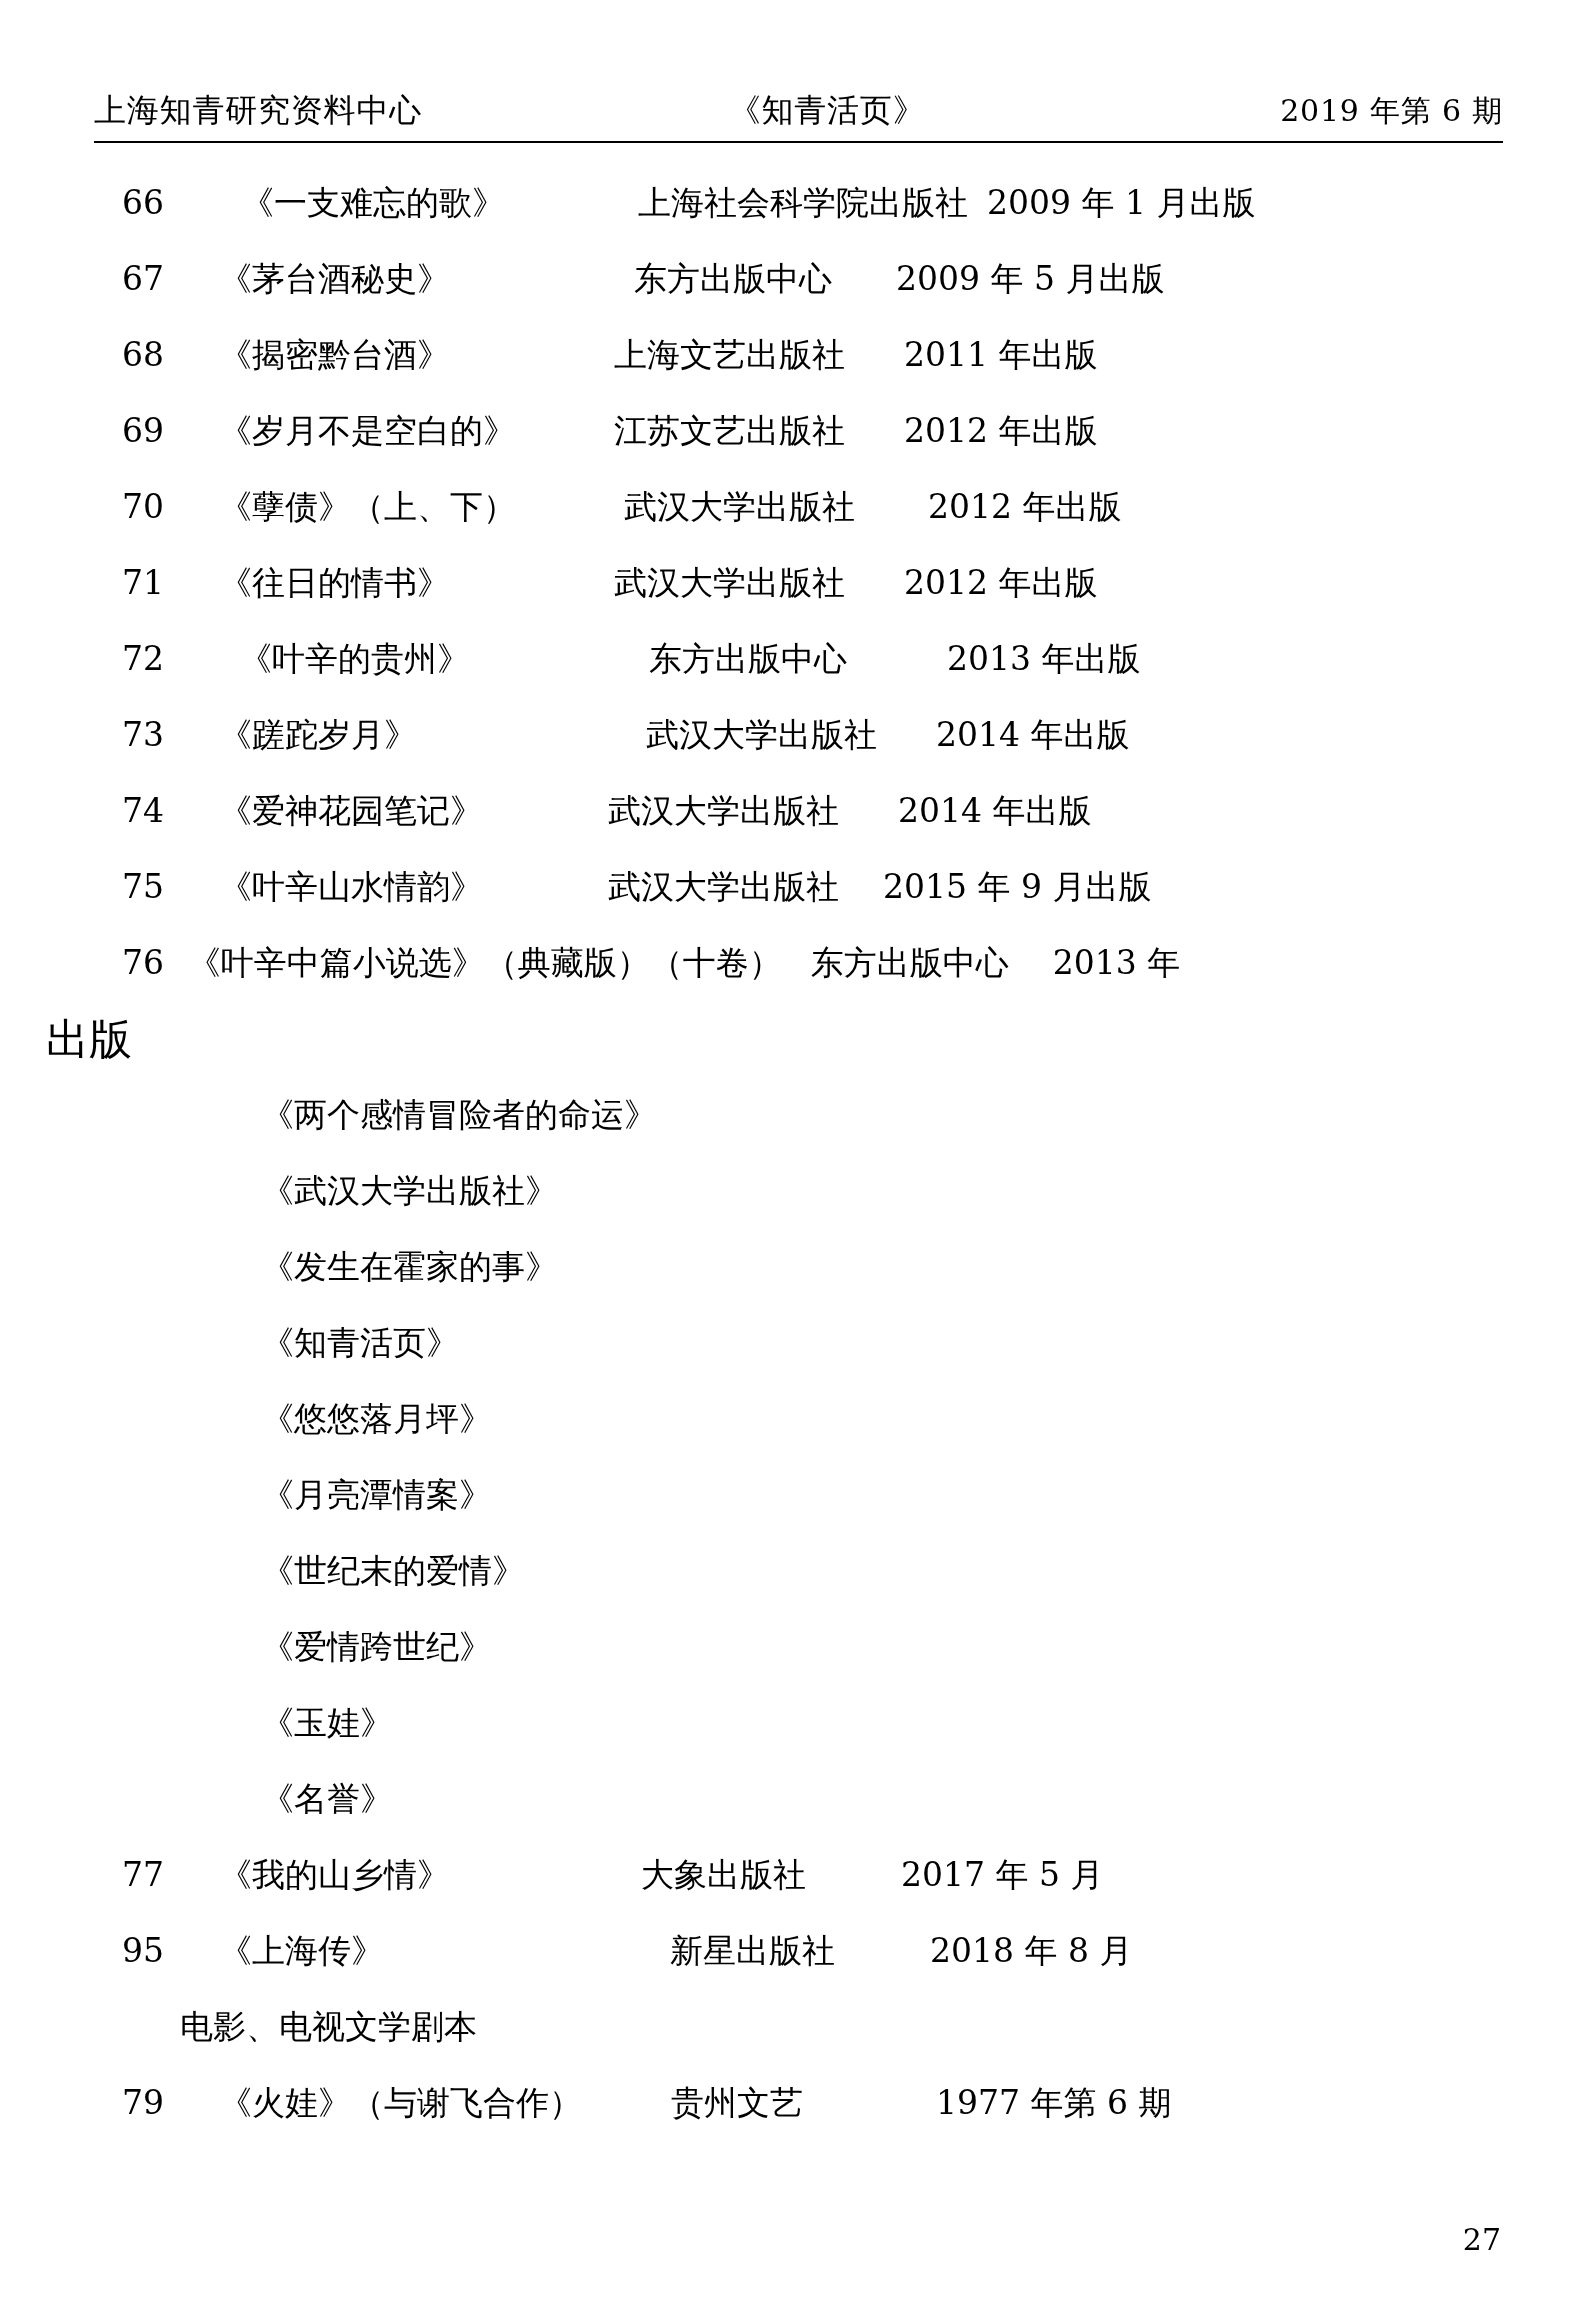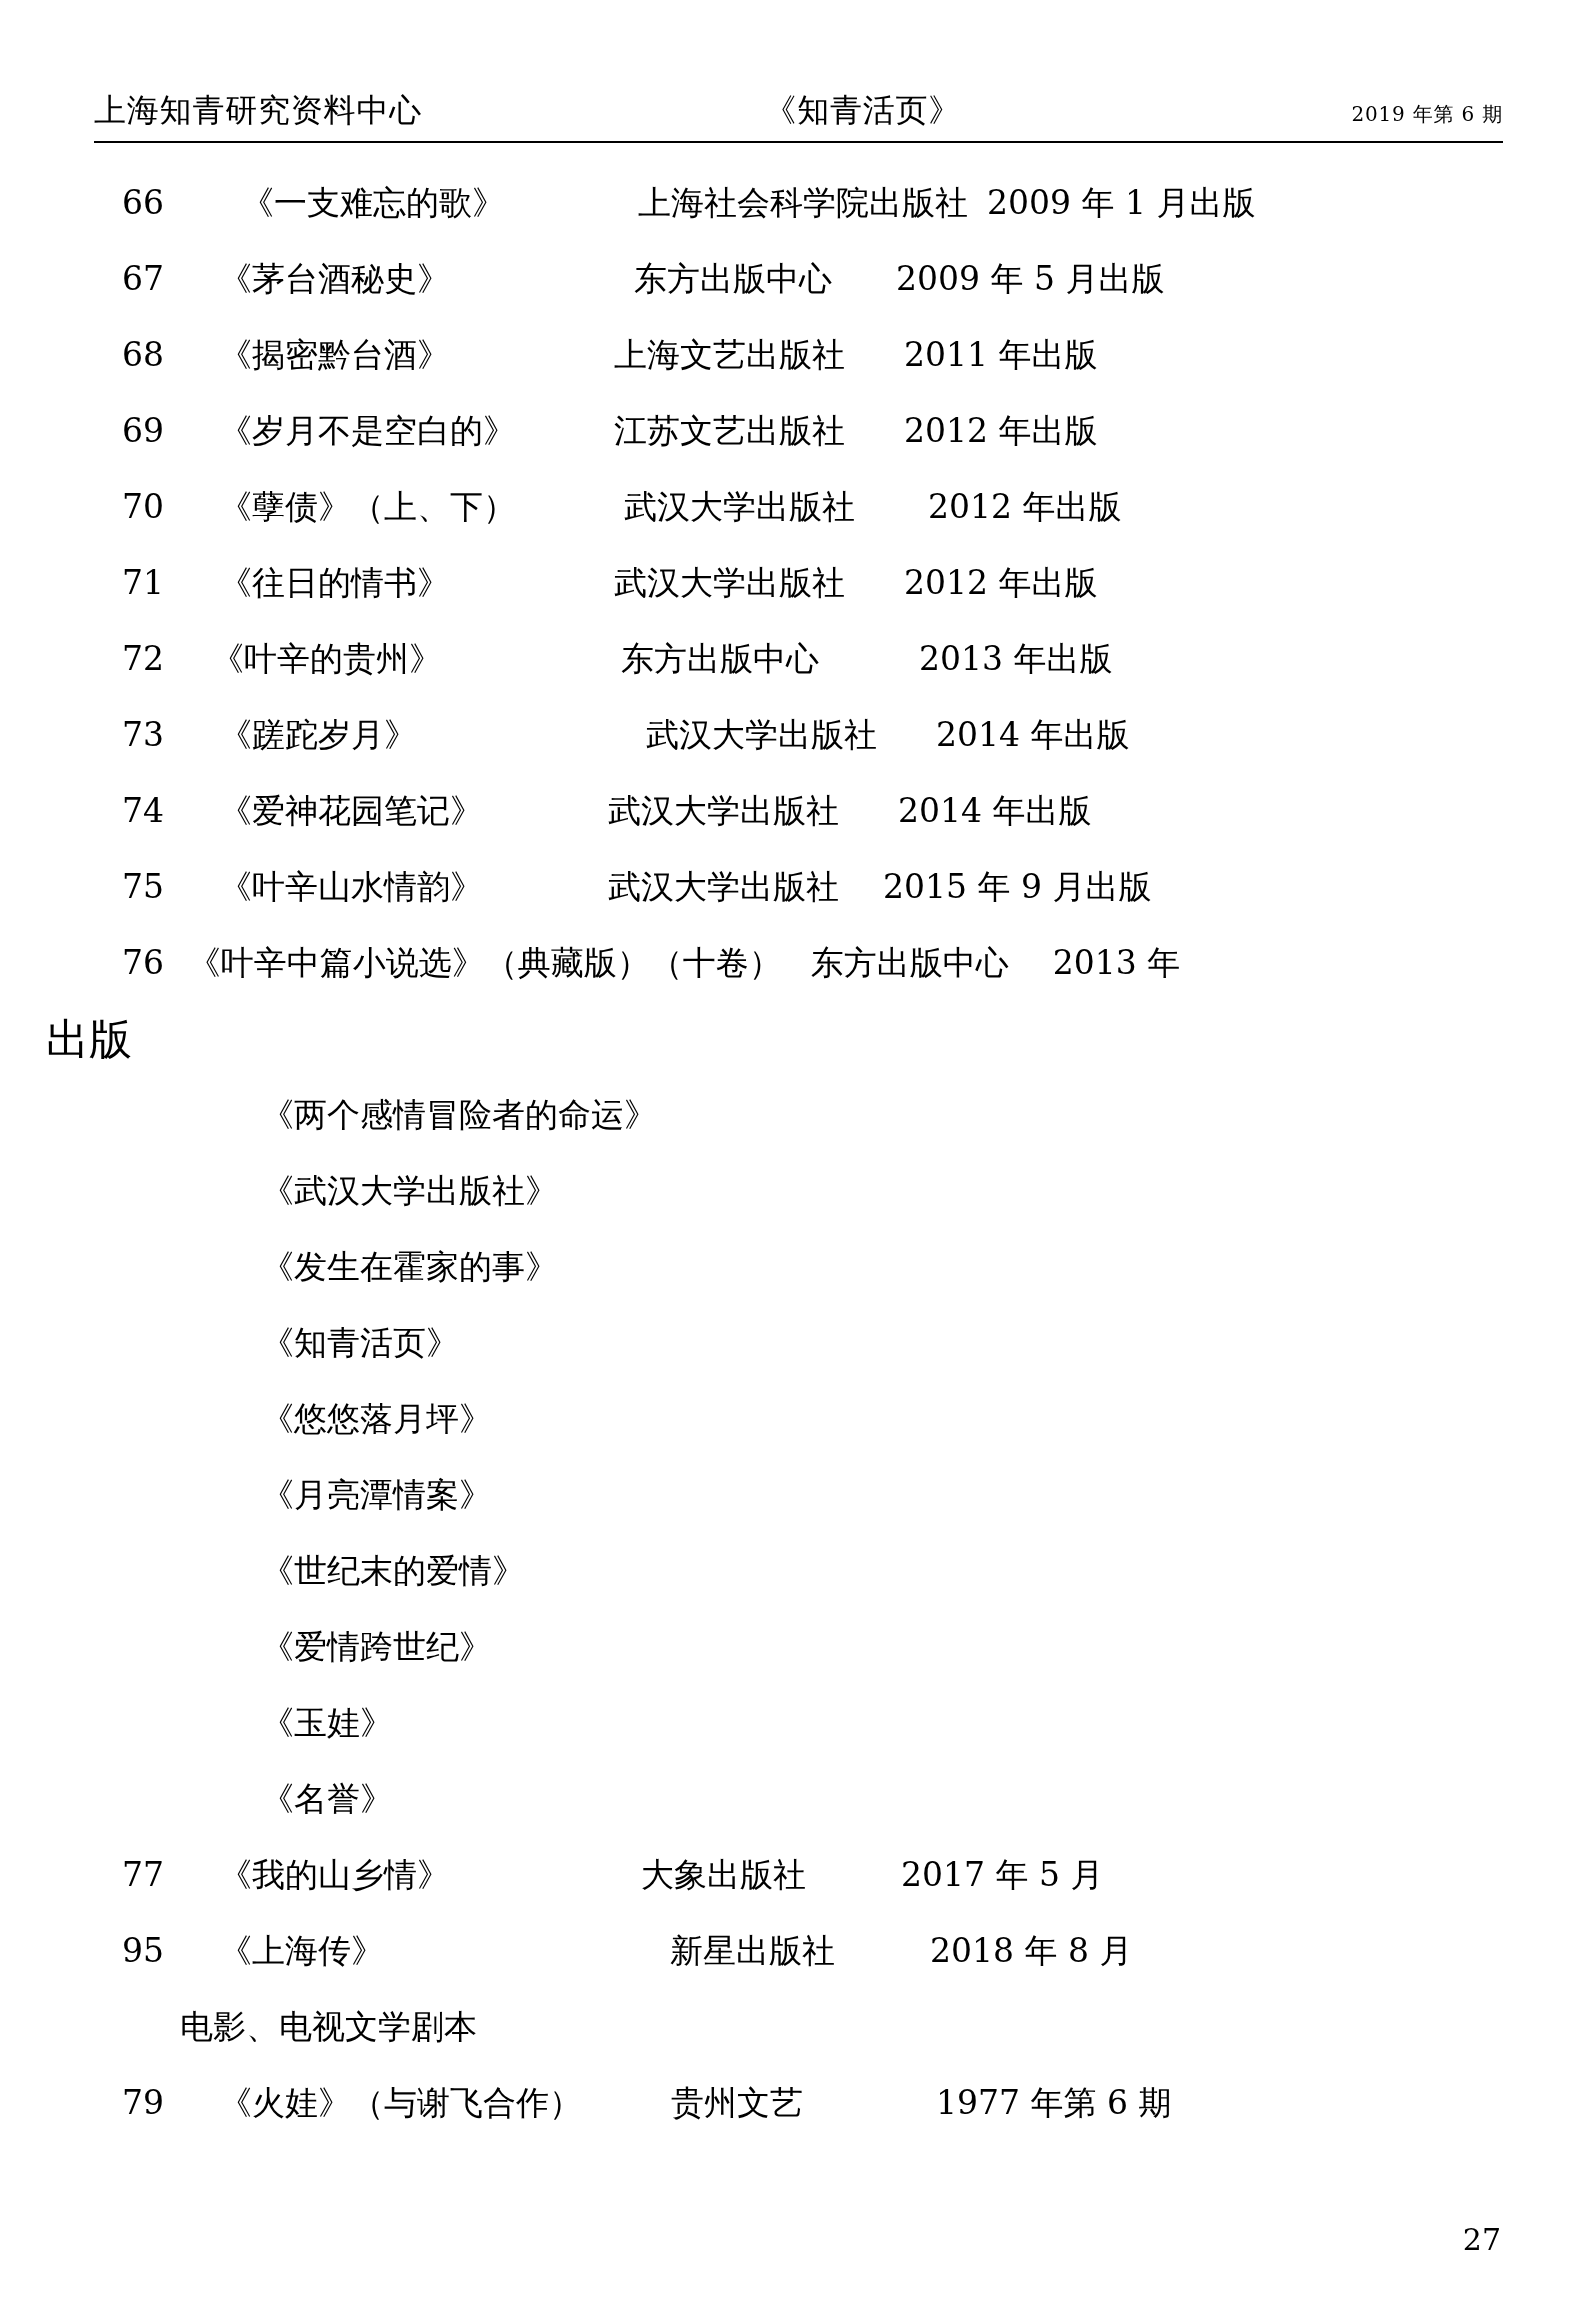--- a/index.html
+++ b/index.html
@@ -37,21 +37,21 @@
   .header .h-left {
     flex: 0 0 auto;
   }
   .header .h-center {
     flex: 1 1 auto;
     text-align: center;
     margin-left: -48px;
   }
   .header .h-right {
     flex: 0 0 auto;
-    font-size: 20px;
+    font-size: 30px;
   }
   .header-rule {
     position: absolute;
     left: 94px;
     top: 141px;
     width: 1409px;
     height: 2.4px;
     background: #000;
   }
   
@@ -137,21 +137,21 @@
 
   <div class="content">
 
     <div id="entries-top">
         <div class="row"><span class="num">66</span><span class="title" style="margin-left: 66px; font-family: Liberation Mono, monospace;">《一支难忘的歌》</span><span class="pub" style="margin-left: 133px;">上海社会科学院出版社</span><span class="date" style="margin-left: 19px;">2009 年 1 月出版</span></div>
         <div class="row"><span class="num">67</span><span class="title" style="margin-left: 44px;">《茅台酒秘史》</span><span class="pub" style="margin-left: 184px;">东方出版中心</span><span class="date" style="margin-left: 64px;">2009 年 5 月出版</span></div>
         <div class="row"><span class="num">68</span><span class="title" style="margin-left: 44px;">《揭密黔台酒》</span><span class="pub" style="margin-left: 164px;">上海文艺出版社</span><span class="date" style="margin-left: 59px;">2011 年出版</span></div>
         <div class="row"><span class="num">69</span><span class="title" style="margin-left: 44px;">《岁月不是空白的》</span><span class="pub" style="margin-left: 98px;">江苏文艺出版社</span><span class="date" style="margin-left: 59px;">2012 年出版</span></div>
         <div class="row"><span class="num">70</span><span class="title" style="margin-left: 44px;">《孽债》（上、下）</span><span class="pub" style="margin-left: 108px;">武汉大学出版社</span><span class="date" style="margin-left: 73px;">2012 年出版</span></div>
         <div class="row"><span class="num">71</span><span class="title" style="margin-left: 44px;">《往日的情书》</span><span class="pub" style="margin-left: 164px;">武汉大学出版社</span><span class="date" style="margin-left: 59px;">2012 年出版</span></div>
-        <div class="row"><span class="num">72</span><span class="title" style="margin-left: 36px;">《叶辛的贵州》</span><span class="pub" style="margin-left: 179px;">东方出版中心</span><span class="date" style="margin-left: 100px;">2013 年出版</span></div>
+        <div class="row"><span class="num">72</span><span class="title" style="margin-left: 64px;">《叶辛的贵州》</span><span class="pub" style="margin-left: 179px;">东方出版中心</span><span class="date" style="margin-left: 100px;">2013 年出版</span></div>
         <div class="row"><span class="num">73</span><span class="title" style="margin-left: 44px;">《蹉跎岁月》</span><span class="pub" style="margin-left: 229px;">武汉大学出版社</span><span class="date" style="margin-left: 59px;">2014 年出版</span></div>
         <div class="row"><span class="num">74</span><span class="title" style="margin-left: 44px;">《爱神花园笔记》</span><span class="pub" style="margin-left: 125px;">武汉大学出版社</span><span class="date" style="margin-left: 59px;">2014 年出版</span></div>
         <div class="row"><span class="num">75</span><span class="title" style="margin-left: 44px;">《叶辛山水情韵》</span><span class="pub" style="margin-left: 125px;">武汉大学出版社</span><span class="date" style="margin-left: 44px;">2015 年 9 月出版</span></div>
       </div>
 
     <div class="row-wrap">
       <span class="num">76</span><span class="title" style="margin-left:12.7px">《叶辛中篇小说选》（典藏版）（十卷）</span><span class="pub" style="margin-left:29px">东方出版中心</span><span class="date" style="margin-left:44px">2013 年</span>
     </div>
     <div class="cont-line">出版</div>
 

